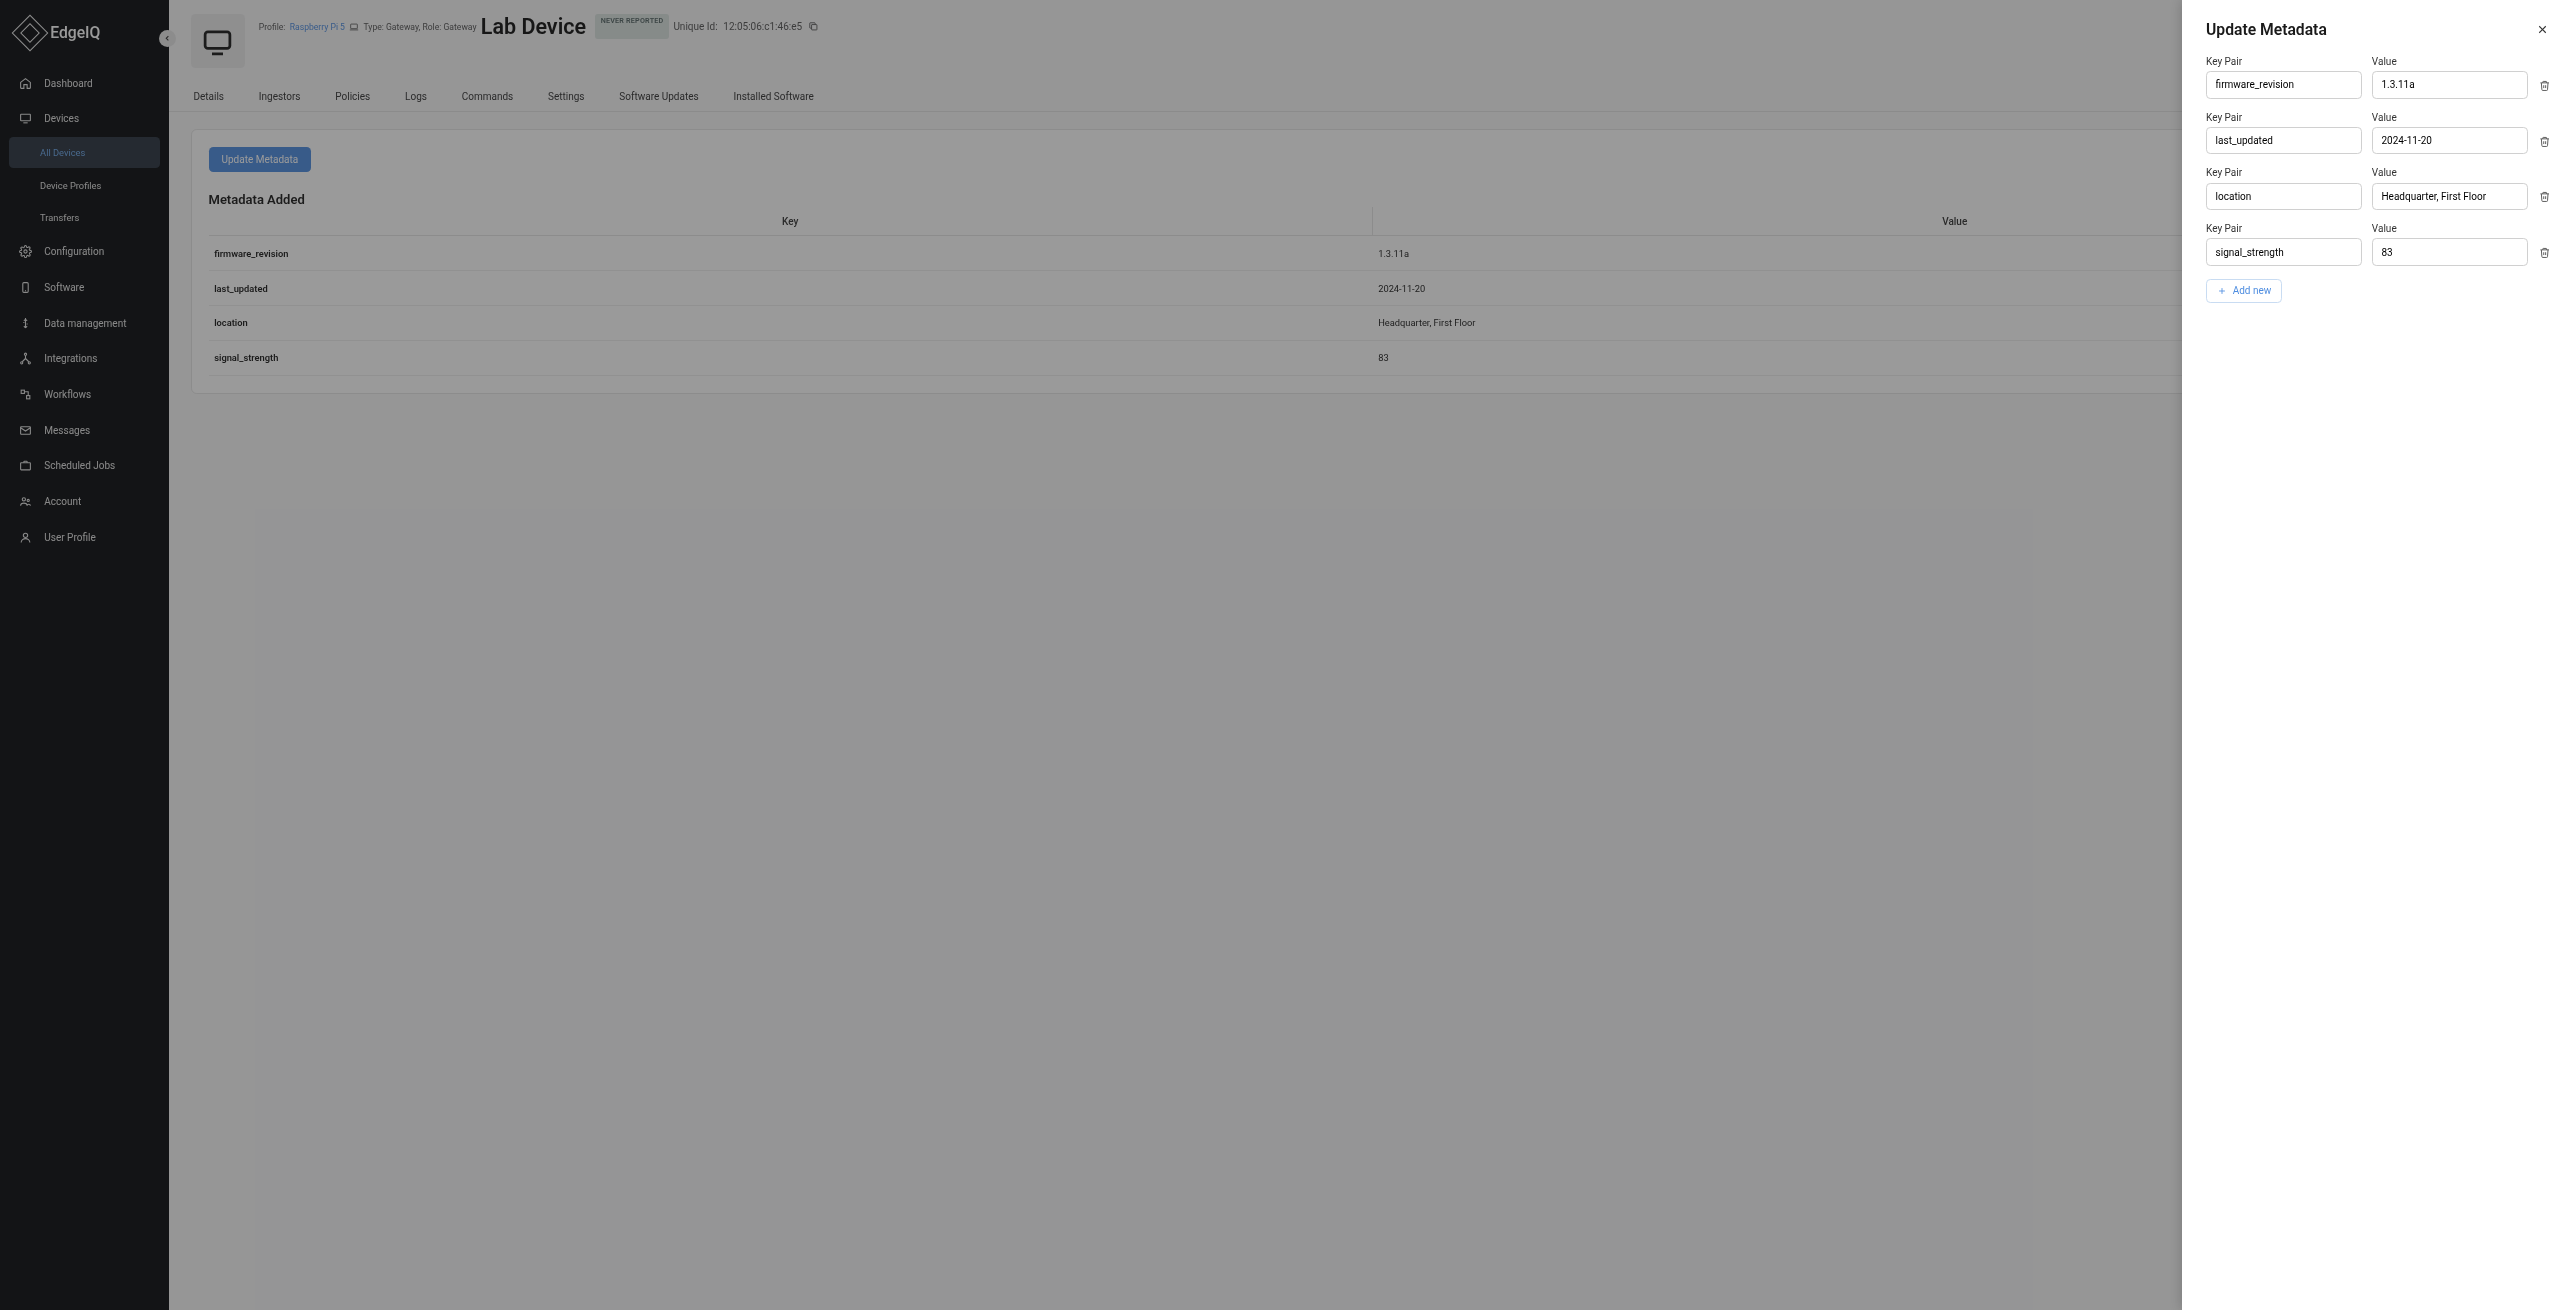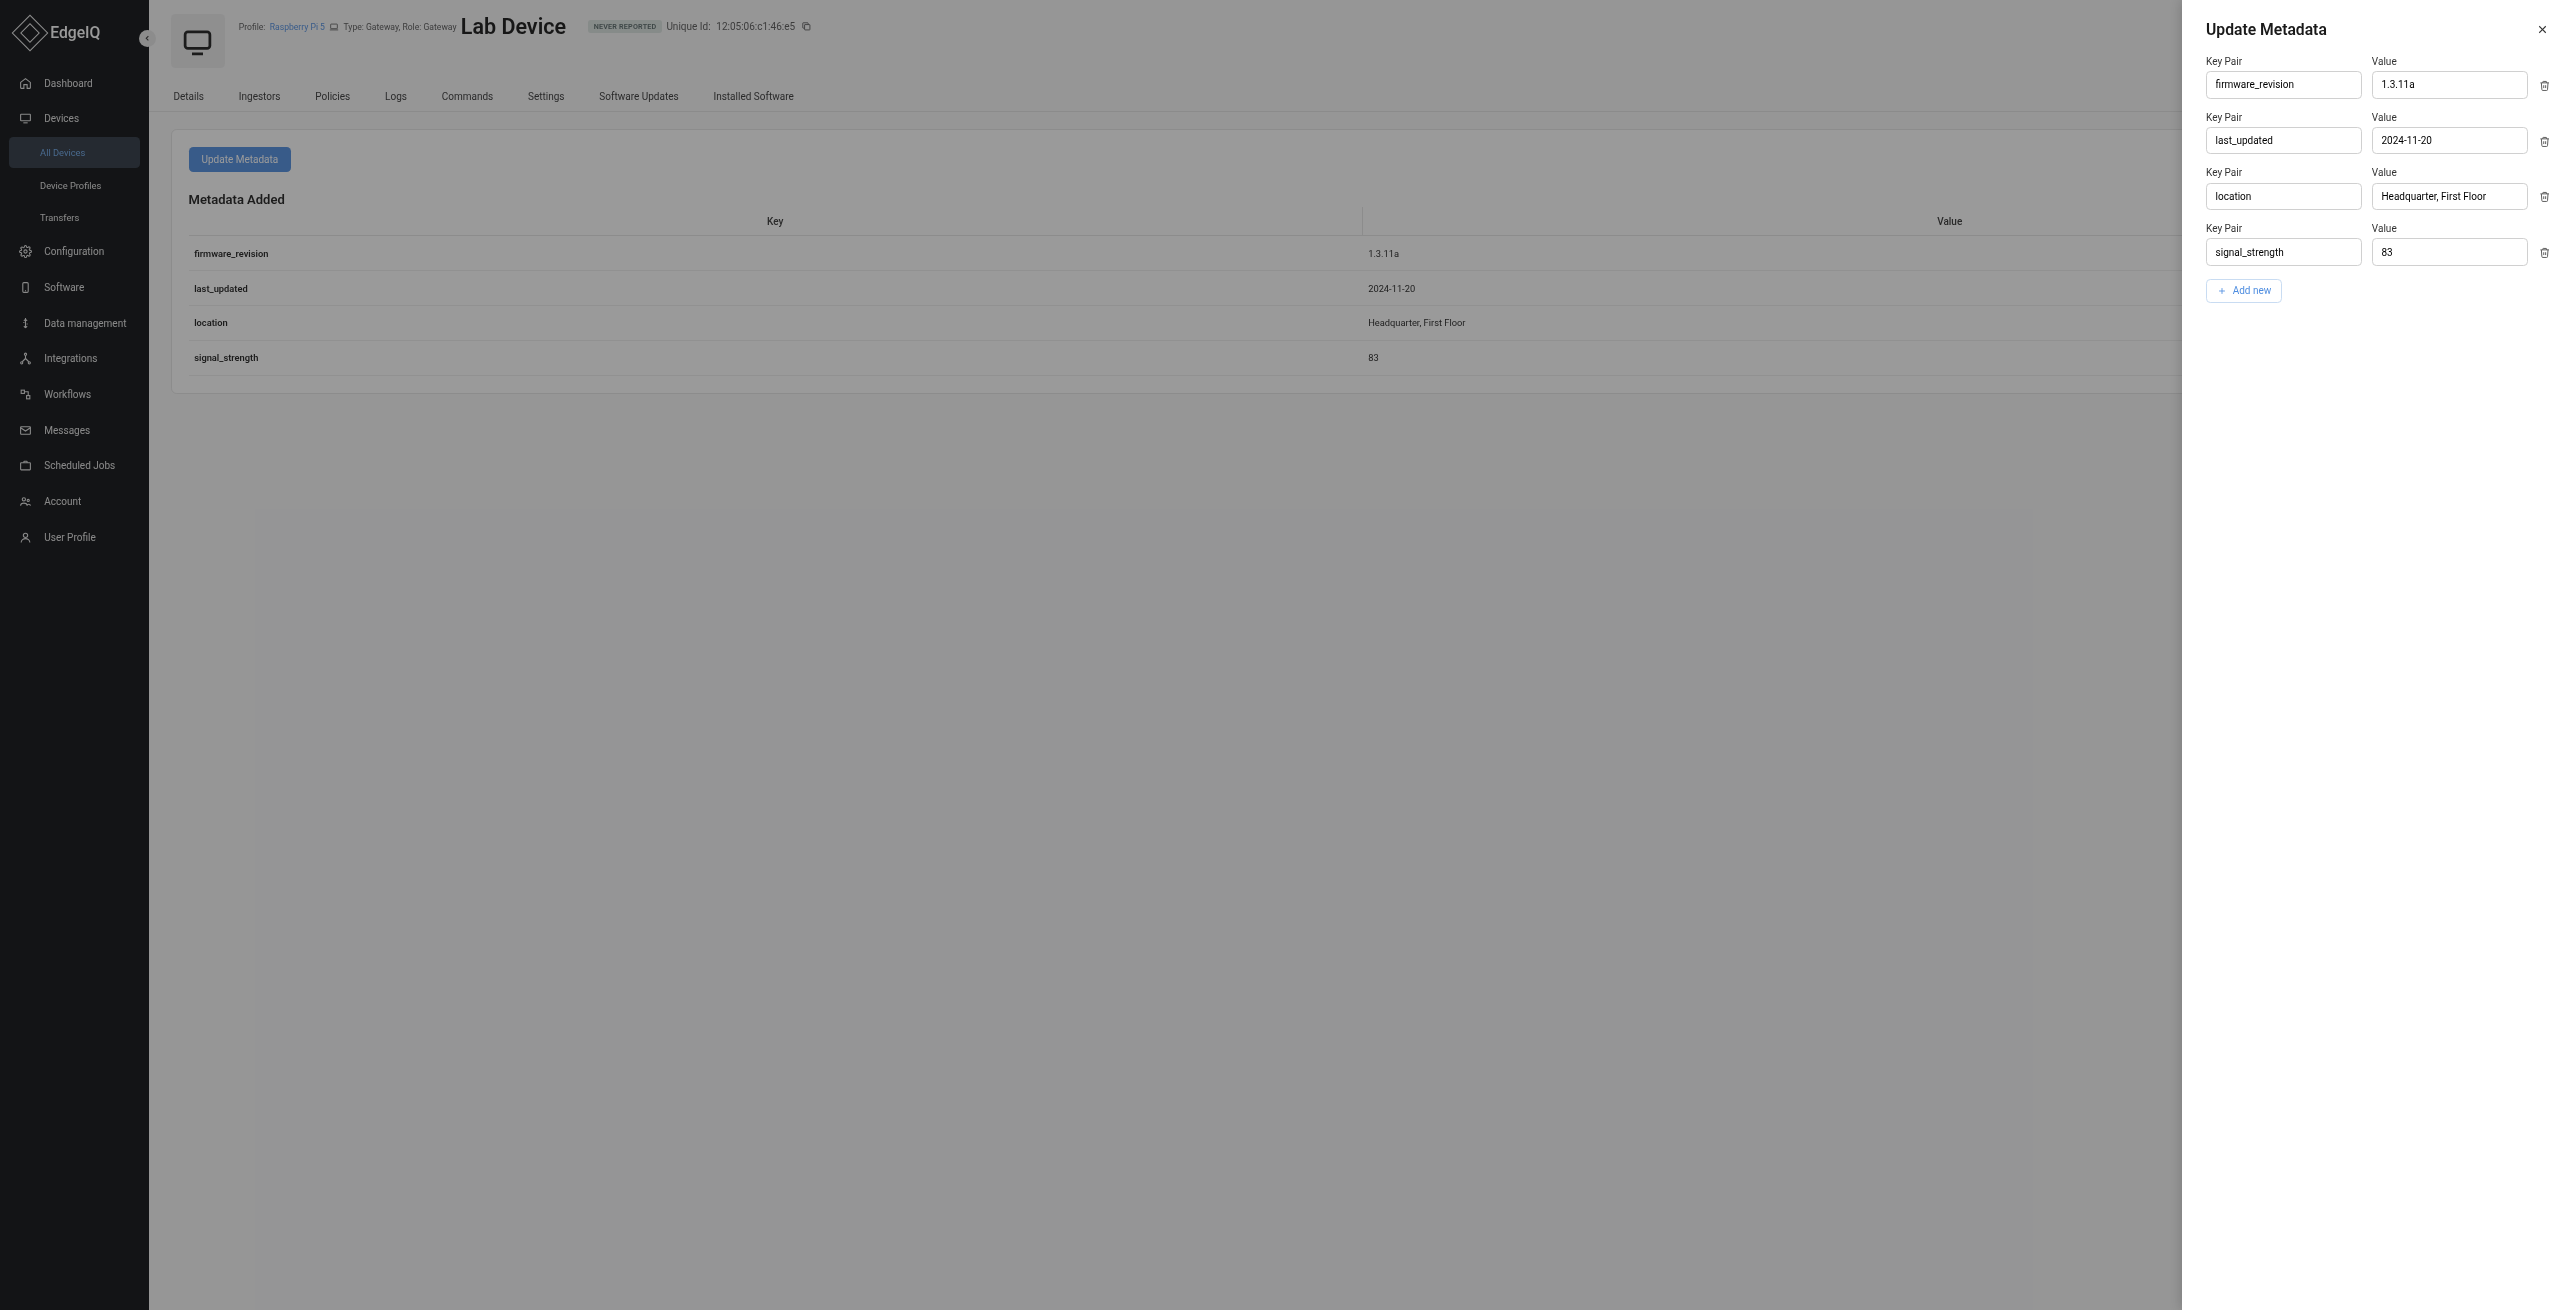--- a/index.html
+++ b/index.html
@@ -1,36 +1,36 @@
 <!DOCTYPE html>
 <html style="font-size:11.4px"><head>
   <meta charset="utf-8">
   <style>
     * { margin: 0; padding: 0; box-sizing: border-box; font-family: -apple-system, BlinkMacSystemFont, "Segoe UI", Roboto, sans-serif; }
     body { background: #f7f7f8; color: #1a1a1a; overflow: hidden; }
     .app { display: flex; height: 100vh; position: relative; }
-    .sidebar { width: 149px; background: #0a0c0f; color: #e8e8e8; display: flex; flex-direction: column; padding: 11.4px 0; position: relative; flex-shrink: 0; }
+    .sidebar { width: 169px; background: #0a0c0f; color: #e8e8e8; display: flex; flex-direction: column; padding: 11.4px 0; position: relative; flex-shrink: 0; }
     .logo { display: flex; align-items: center; gap: 7.2px; padding: 8.6px 17px 20px; }
     .logo-icon { width: 26px; height: 26px; border: 1.4px solid #e8e8e8; transform: rotate(45deg); display: flex; align-items: center; justify-content: center; }
     .logo-icon-inner { width: 14.3px; height: 14.3px; border: 1.4px solid #e8e8e8; }
     .logo-text { font-size: 15.7px; font-weight: 500; color: #fff; }
     .collapse-btn { position: absolute; right: -7.2px; top: 30px; width: 17px; height: 17px; background: #e6e6e6; border-radius: 50%; display: flex; align-items: center; justify-content: center; cursor: pointer; z-index: 5; }
     .nav { display: flex; flex-direction: column; gap: 1.4px; padding: 0 8.6px; }
     .nav-item { display: flex; align-items: center; gap: 11.4px; padding: 10px 10px; border-radius: 4.3px; cursor: pointer; font-size: 10px; color: #e0e0e0; }
     .nav-item.sub { padding-left: 31.5px; font-size: 9.3px; }
     .nav-item.active-sub { background: #2b3440; color: #6ba6e8; }
     .nav-icon { width: 14.3px; height: 14.3px; display: flex; align-items: center; justify-content: center; flex-shrink: 0; }
     .main { flex: 1; display: flex; flex-direction: column; overflow: hidden; }
     .back-link { display: flex; align-items: center; gap: 7.2px; padding: 14.3px 21.5px 0; font-size: 10px; color: #1a1a1a; cursor: pointer; }
     .device-header { display: flex; gap: 14.3px; padding: 14.3px 21.5px 7.2px; align-items: flex-start; }
     .device-icon { width: 54px; height: 54px; background: #ececec; border-radius: 4.3px; display: flex; align-items: center; justify-content: center; }
     .device-meta { display: flex; flex-direction: row; gap: 4.3px; }
     .device-profile-row { font-size: 8.6px; color: #555; display: flex; gap: 4.3px; align-items: center; }
     .device-profile-row .link { color: #4e8de0; }
-    .device-title-row { display: flex; align-items: center; gap: 22px; }
+    .device-title-row { display: flex; gap: 9px; }
     .device-title { font-size: 21.5px; font-weight: 600; color: #111; }
     .device-badge { background: #dbe3e0; color: #566; font-size: 7.2px; font-weight: 600; padding: 2.1px 5.7px; border-radius: 2.9px; letter-spacing: 0.2px; }
     .device-id-row { font-size: 10px; color: #555; display: flex; gap: 5.7px; align-items: center; }
     .tabs { display: flex; gap: 29px; padding: 7.2px 21.5px 0; border-bottom: 0.7px solid #e3e3e3; font-size: 10px; }
     .tab { padding: 8.6px 2.9px; cursor: pointer; color: #333; }
     .content-card { margin: 17px 21.5px; background: #fff; border: 0.7px solid #e6e6e6; border-radius: 5.7px; padding: 17px; }
     .update-btn { background: #4e8de0; color: #fff; border: none; border-radius: 4.3px; padding: 7.2px 13px; font-size: 10px; cursor: pointer; margin-bottom: 20px; }
     .section-title { font-size: 13px; font-weight: 600; margin-bottom: 0; }
     .meta-table { width: 100%; border-collapse: collapse; }
     .meta-table th { text-align: center; font-size: 10px; font-weight: 500; padding: 8.6px 5.7px; color: #333; border-bottom: 0.7px solid #e6e6e6; }

